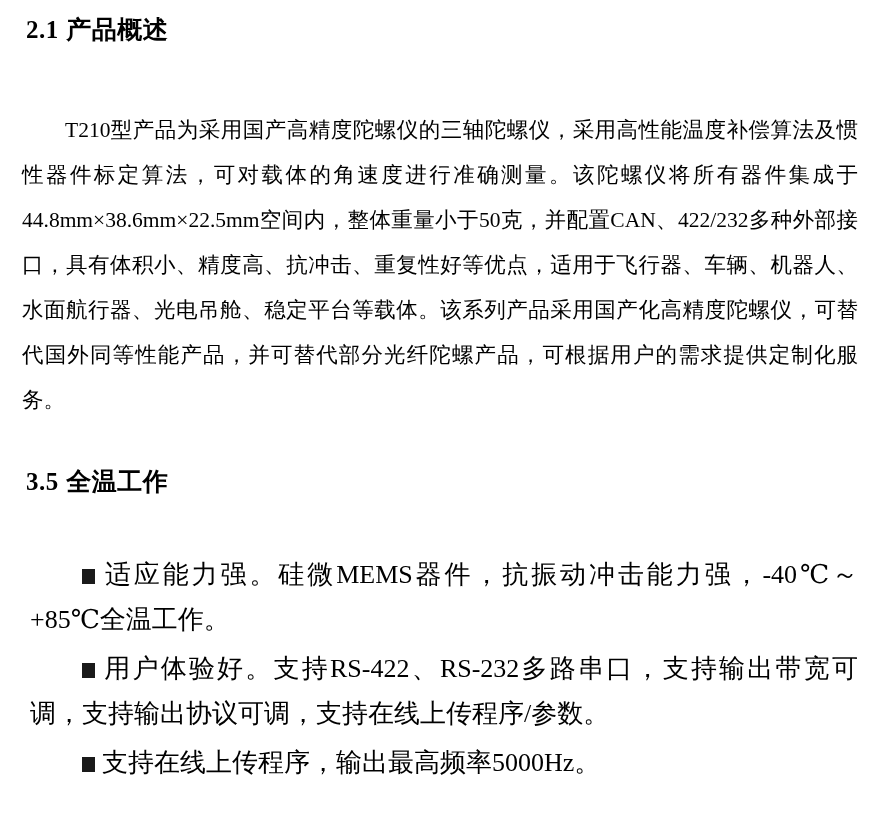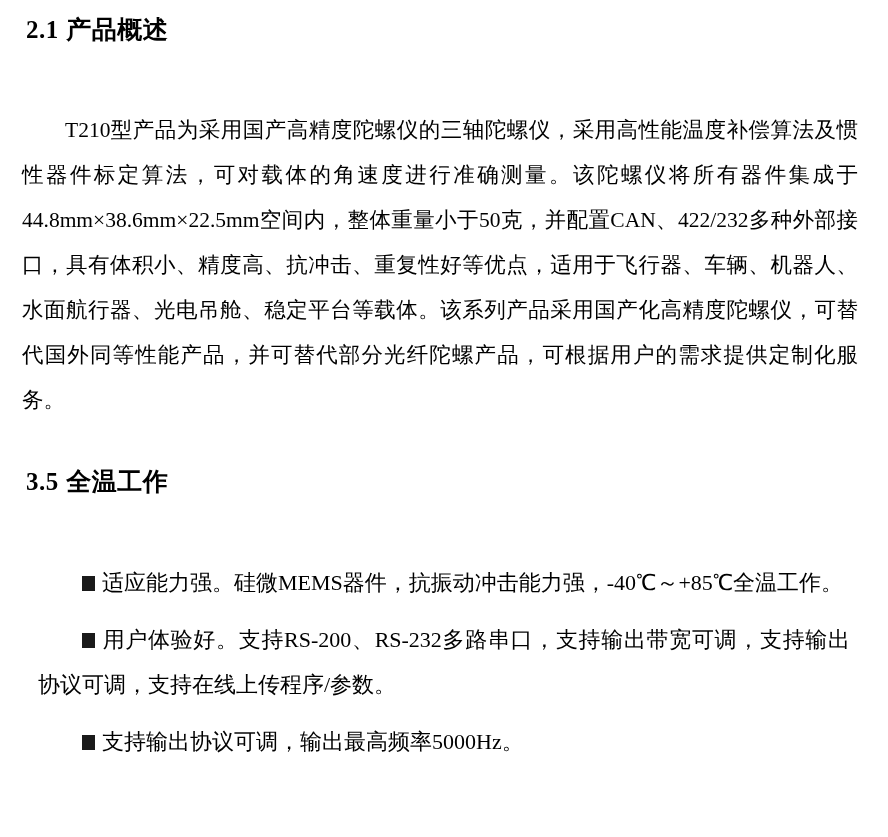--- a/index.html
+++ b/index.html
@@ -60,28 +60,27 @@
   .feature-list {
     position: absolute;
     left: 26px;
     top: 548px;
     width: 836px;
     margin: 0;
     padding: 0;
     list-style: none;
   }
   .feature-item {
-    font-size: 22px;
+    font-size: 26px;
     line-height: 45px;
     text-align: justify;
     text-justify: inter-ideograph;
     text-indent: 2em;
-    margin: 12px;
+    margin: 4px;
     position: relative;
-    font-family: Liberation Serif, serif;
   }
   .bullet {
     display: inline-block;
     width: 13px;
     height: 15px;
     background: #1a1a1a;
     vertical-align: -1px;
     margin-right: 7px;
   }
 </style>
@@ -100,20 +99,20 @@
   <h2 class="heading" id="heading-2">
     <span class="num">3.5</span>
     <span>全温工作</span>
   </h2>
 
   <ul class="feature-list">
     <li class="feature-item">
       <span class="bullet"></span><span>适应能力强。硅微MEMS器件，抗振动冲击能力强，-40℃～+85℃全温工作。</span>
     </li>
     <li class="feature-item">
-      <span class="bullet"></span><span>用户体验好。支持RS-200、RS-232多路串口，支持输出带宽可调，支持输出协议可调，支持在线上传程序/参数。</span>
+      <span class="bullet"></span><span>用户体验好。支持RS-422、RS-232多路串口，支持输出带宽可调，支持输出协议可调，支持在线上传程序/参数。</span>
     </li>
     <li class="feature-item">
-      <span class="bullet"></span><span>支持输出协议可调，输出最高频率5000Hz。</span>
+      <span class="bullet"></span><span>支持在线上传程序，输出最高频率5000Hz。</span>
     </li>
   </ul>
 
 </div>
 
 </body></html>

